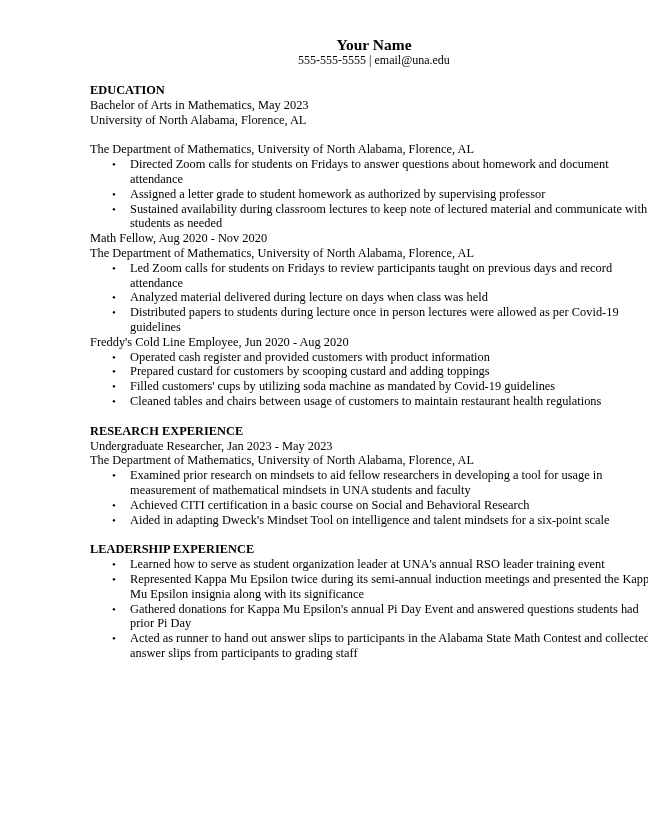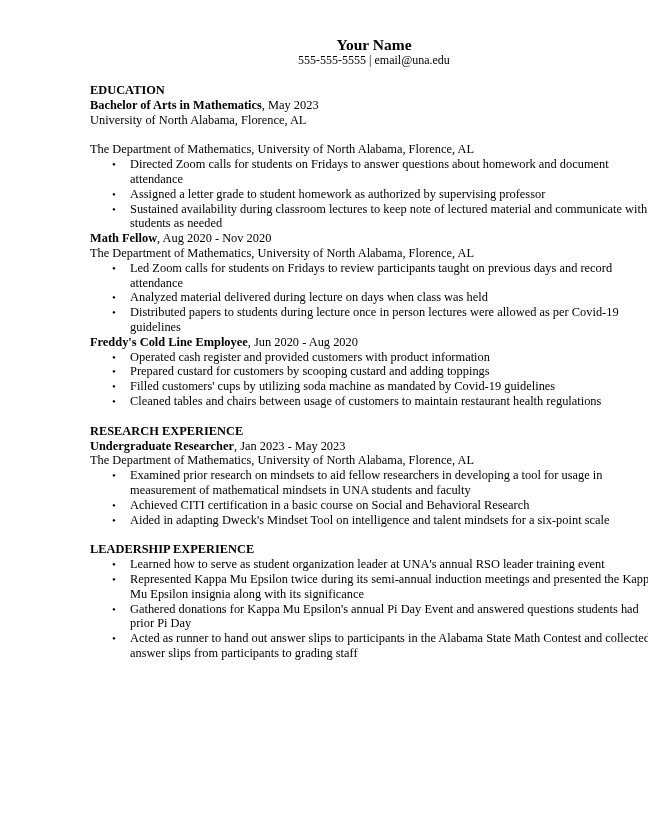--- a/index.html
+++ b/index.html
@@ -26,21 +26,21 @@
     font-size: 15.5px;
     line-height: 17px;
   }
   .doc-contact {
     font-size: 12px;
     line-height: 15px;
     text-align: center;
   }
   .sec { margin-top: 15px; }
   .sec-heading { font-weight: bold; }
-  .b { font-weight: bold; }
+  .b { font-weight: normal; }
   .bullet { display: flex; }
   .bullet .dot {
     flex: 0 0 18px;
     margin-left: 22px;
     font-size: 11px;
   }
   .bullet .btext { flex: 1; }
 </style>
 </head>
 <body>

